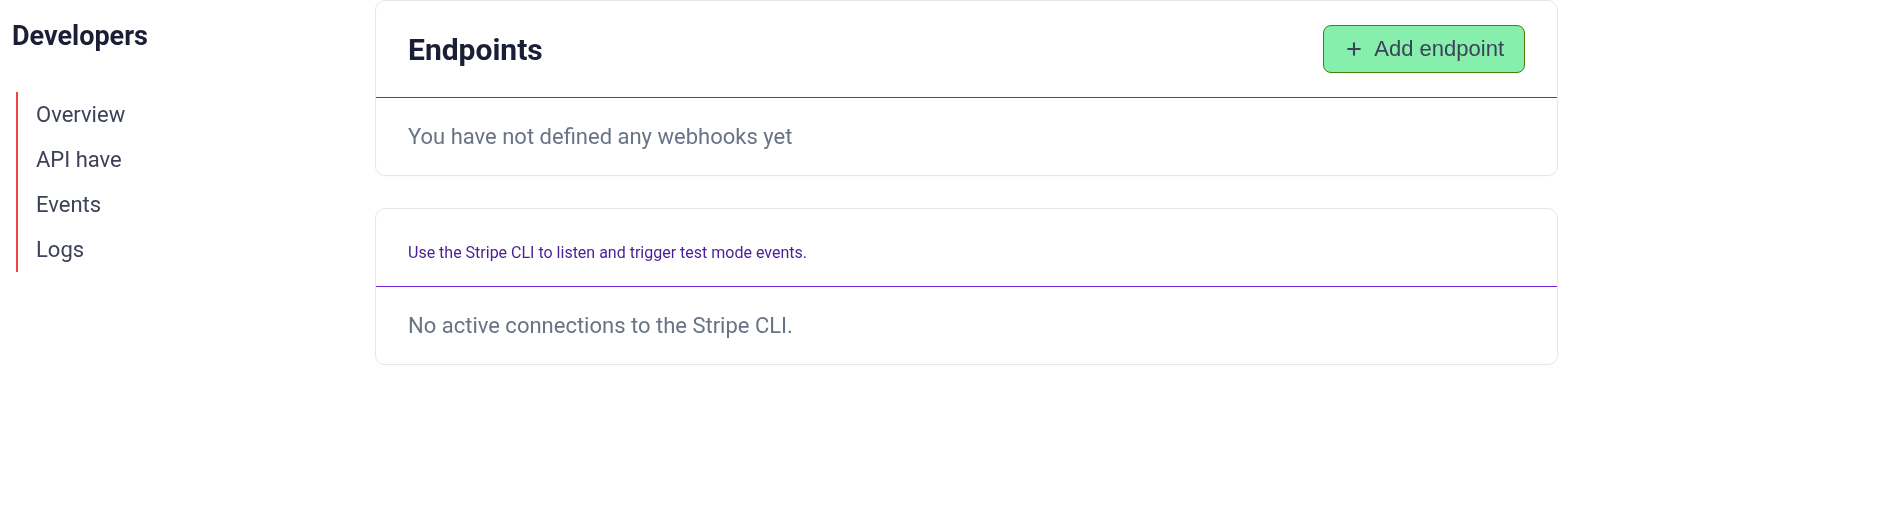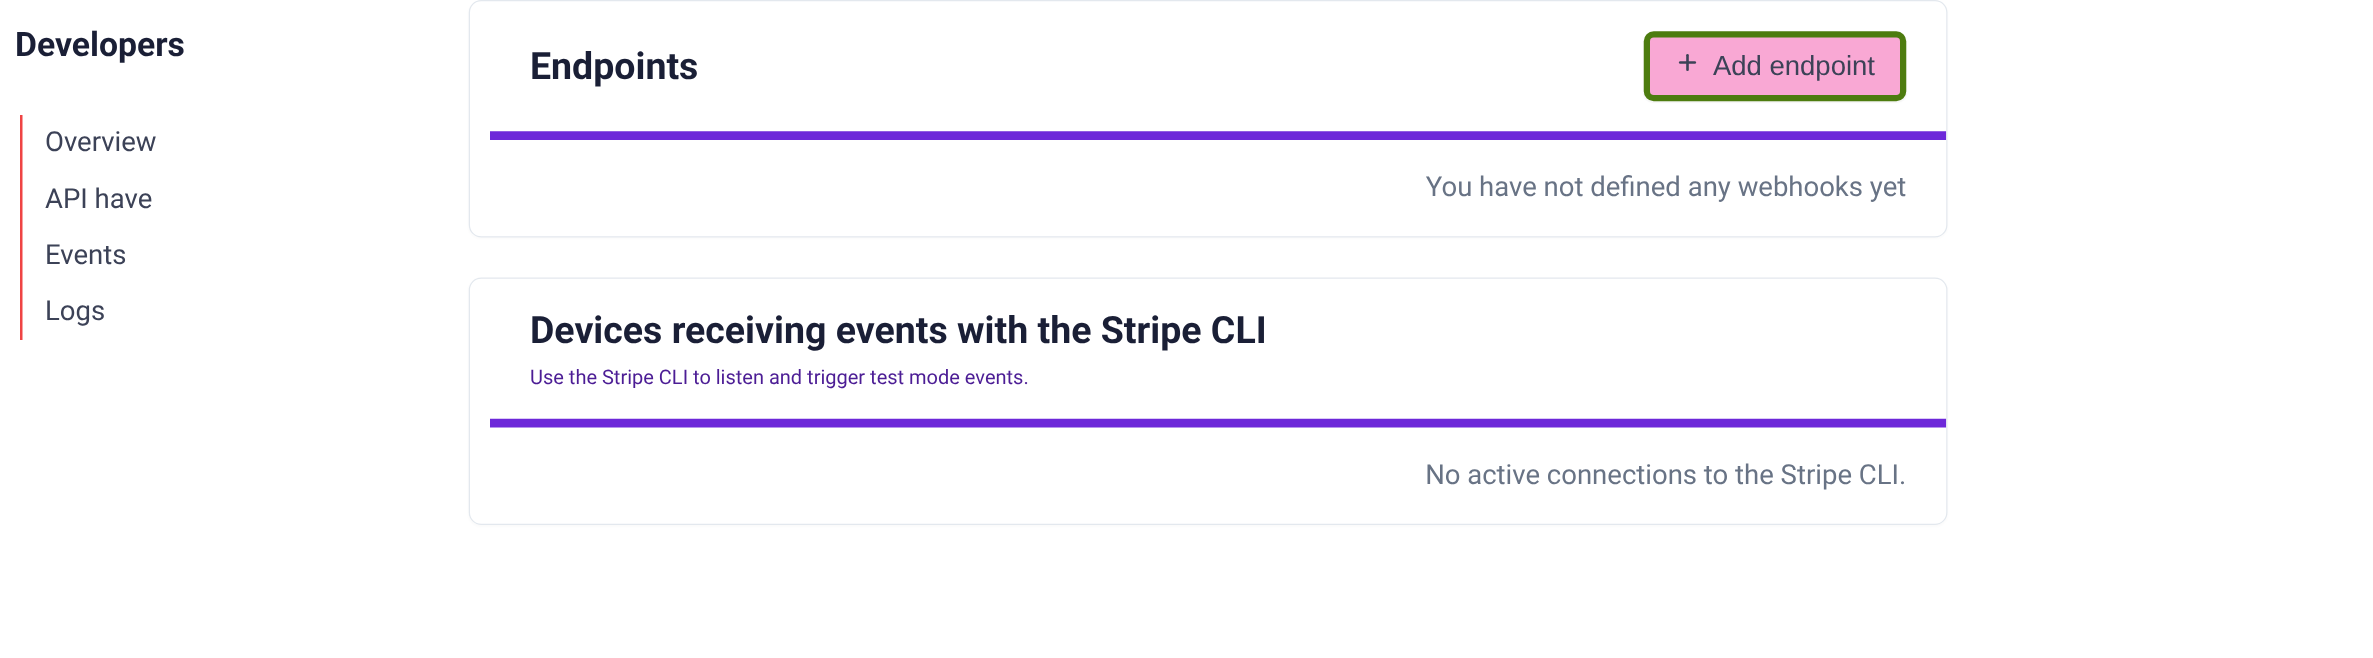--- a/index.html
+++ b/index.html
@@ -55,21 +55,20 @@
     .main {
       flex: 1;
       padding: 0 340px 0 0;
     }
     .panel {
       border: 1px solid #e3e8ee;
       border-radius: 10px;
       margin-bottom: 32px;
       overflow: hidden;
       box-shadow: 0 1px 2px rgba(0,0,0,0.02);
-      padding-left: 16px;
     }
     .panel-header {
       display: flex;
       align-items: center;
       justify-content: space-between;
       padding: 24px 32px 24px 32px;
     }
     .panel-header.tall {
       align-items: center;
     }
@@ -78,34 +77,34 @@
       font-weight: 700;
       color: #1a1f36;
     }
     .panel-subtitle {
       font-size: 16px;
       color: #4c1d95;
       margin-top: 10px;
       font-weight: 400;
     }
     .panel-body {
-      border-top: 7px solid #6d28d9;
+      border-top: 1px solid #6d28d9;
       padding: 26px 32px;
-      text-align: right;
+      text-align: left;
       font-size: 22px;
       color: #687385;
     }
     .btn {
       display: inline-flex;
-      align-items: flex-start;
+      align-items: center;
       gap: 10px;
       padding: 10px 20px;
-      border: 5px solid #4d7c0f;
+      border: 1px solid #4d7c0f;
       border-radius: 8px;
-      background: #f9a8d4;
+      background: #86efac;
       color: #3c4257;
       font-size: 22px;
       font-weight: 500;
       cursor: pointer;
       box-shadow: 0 1px 1px rgba(0,0,0,0.04);
       white-space: nowrap;
     }
     .icon-svg {
       width: 20px;
       height: 20px;
@@ -151,21 +150,20 @@
       </button>
     </div>
     <div class="panel-body">
       <span>You have not defined any webhooks yet</span>
     </div>
   </section>
 
   <section class="panel">
     <div class="panel-header tall">
       <div class="header-left">
-        <h2 class="panel-title">Devices receiving events with the Stripe CLI</h2>
         <p class="panel-subtitle">Use the Stripe CLI to listen and trigger test mode events.</p>
       </div>
     </div>
     <div class="panel-body">
       <span>No active connections to the Stripe CLI.</span>
     </div>
   </section>
 
 </main>
 

